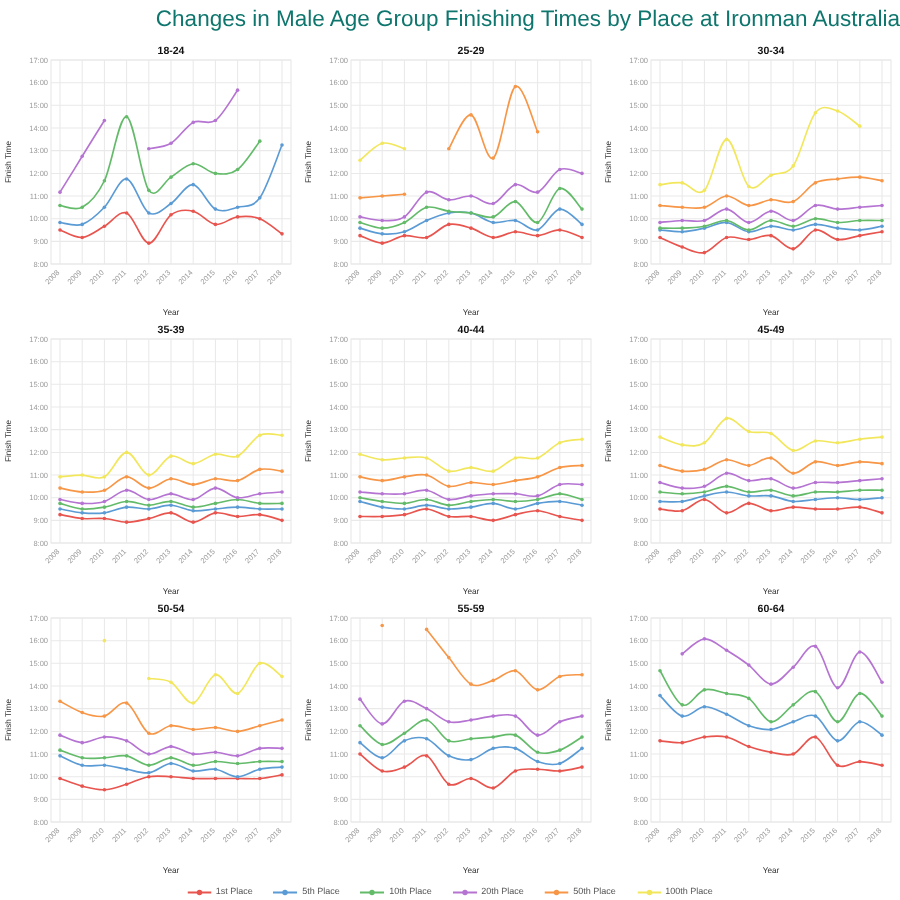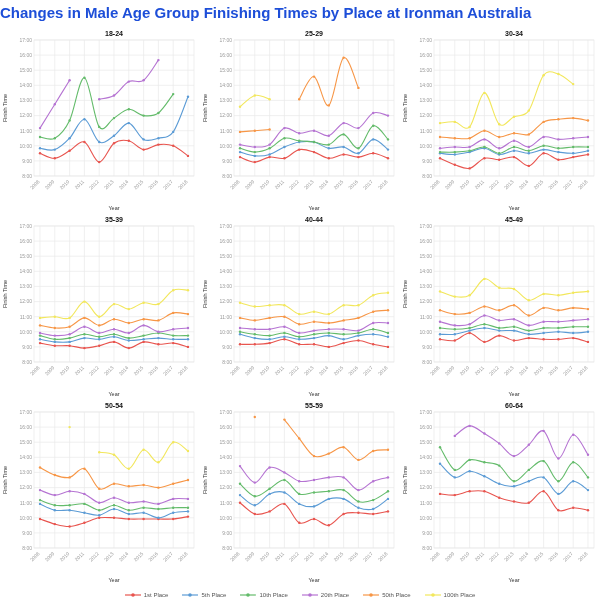--- a/index.html
+++ b/index.html
@@ -1,18 +1,18 @@
 <!DOCTYPE html>
 <html><head>
 <meta charset="utf-8">
 <style>
   html,body{margin:0;padding:0;background:#ffffff;}
   body{width:600px;height:600px;font-family:"Liberation Sans",sans-serif;overflow:hidden;}
   .page{width:600px;height:600px;display:flex;flex-direction:column;}
-  .chart-title{flex:0 0 24px;text-align:left;font-size:15px;font-weight:bold;color:#1d4ed8;
+  .chart-title{flex:0 0 24px;text-align:right;font-size:15px;font-weight:normal;color:#0f766e;
     padding-top:4px;letter-spacing:0px;}
   .grid{flex:1 1 auto;display:grid;grid-template-columns:repeat(3,200px);grid-template-rows:repeat(3,186px);}
   .facet{width:200px;height:186px;}
   .legend{flex:0 0 18px;display:flex;justify-content:center;align-items:center;gap:14px;}
   .legend-item{display:flex;align-items:center;gap:3px;}
   .legend-label{font-size:6px;color:#555;}
   svg text{font-family:"Liberation Sans",sans-serif;}
 </style>
 </head>
 <body>

